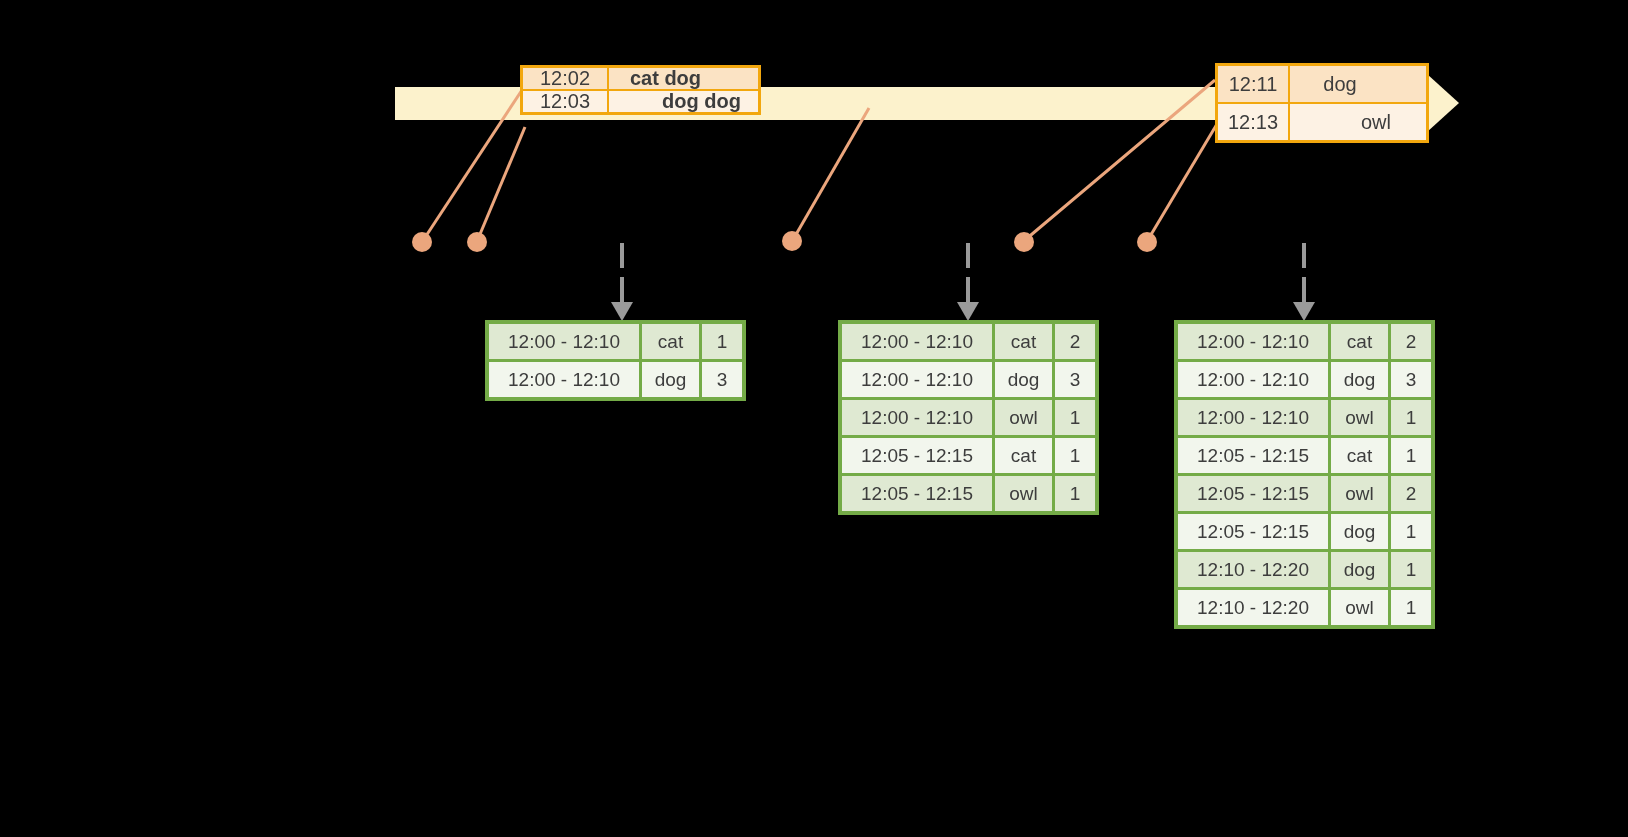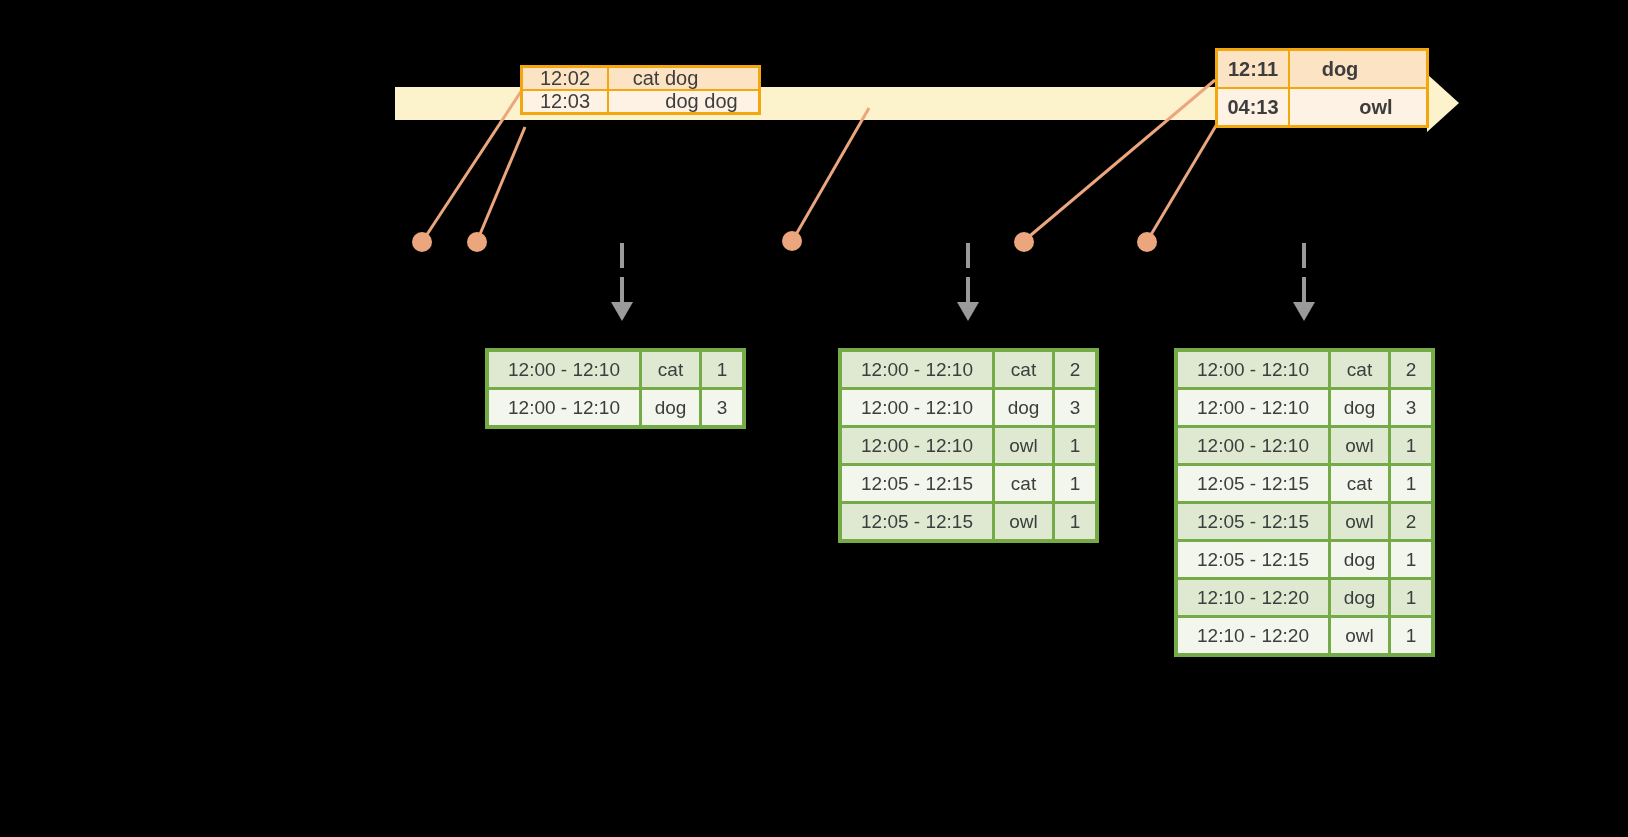--- a/index.html
+++ b/index.html
@@ -19,27 +19,27 @@
   .etable .row{display:flex;}
   .etable .row + .row{border-top:2px solid var(--event-border);gap:36px;}
   .etable .cell{
     display:flex;align-items:center;justify-content:center;
     color:var(--text);font-size:20px;
   }
   .etable .row:nth-child(odd){background:var(--event-row-odd);}
   .etable .row:nth-child(even){background:var(--event-row-even);}
   .etable .c0{border-right:2px solid var(--event-border);}
   .et-a{left:520px;top:65px;}
-  .et-a .cell{height:21px;} .et-a .c0{width:84px;} .et-a .c1{width:113px;}
+  .et-a .cell{height:21px;} .et-a .c0{width:84px;} .et-a .c1{width:113px;font-weight:bold;}
   .et-b{left:867px;top:82px;}
   .et-b .cell{height:35px;} .et-b .c0{width:82px;} .et-b .c1{width:113px;}
-  .et-c{left:1215px;top:48px;font-weight:bold;}
+  .et-c{left:1215px;top:63px;}
   .et-c .cell{height:36px;} .et-c .c0{width:70px;} .et-c .c1{width:100px;}
 
-  .gtable{position:absolute;border:4px solid var(--result-border);margin-top:28px;}
+  .gtable{position:absolute;border:4px solid var(--result-border);}
   .gtable .row{display:flex;}
   .gtable .row + .row{border-top:3px solid var(--result-border);}
   .gtable .cell{
     height:35px;display:flex;align-items:center;justify-content:center;
     color:var(--text);font-size:19px;
   }
   .gtable .row:nth-child(odd) .cell{background:var(--result-row-odd);}
   .gtable .row:nth-child(even) .cell{background:var(--result-row-even);}
   .gtable .c0{width:150px;border-right:3px solid var(--result-border);}
   .gtable .c1{width:57px;border-right:3px solid var(--result-border);text-align:center;}
@@ -93,21 +93,21 @@
         <div class="cell c0">12:03</div>
         <div class="cell c1">dog dog</div>
       </div>
     </div>
   <div class="etable et-c">
       <div class="row">
         <div class="cell c0">12:11</div>
         <div class="cell c1">dog</div>
       </div>
       <div class="row">
-        <div class="cell c0">04:13</div>
+        <div class="cell c0">12:13</div>
         <div class="cell c1">owl</div>
       </div>
     </div>
 
   <div class="gtable gt-1">
       <div class="row">
         <div class="cell c0">12:00 - 12:10</div>
         <div class="cell c1">cat</div>
         <div class="cell c2">1</div>
       </div>

